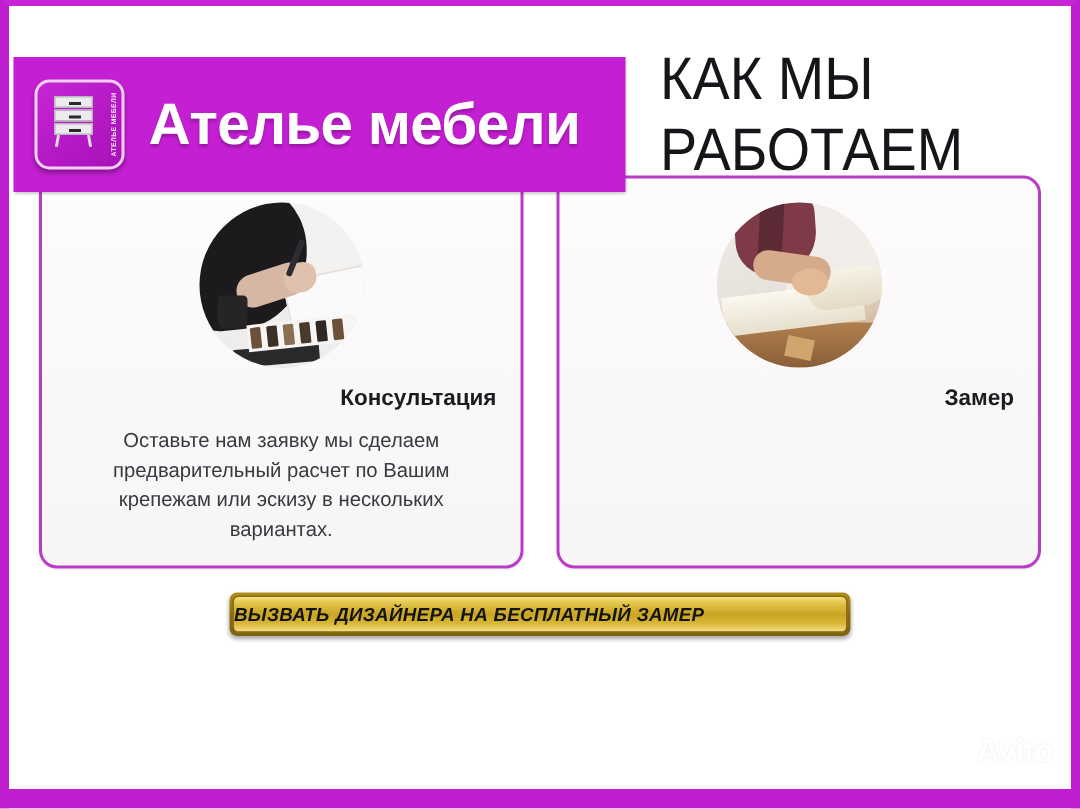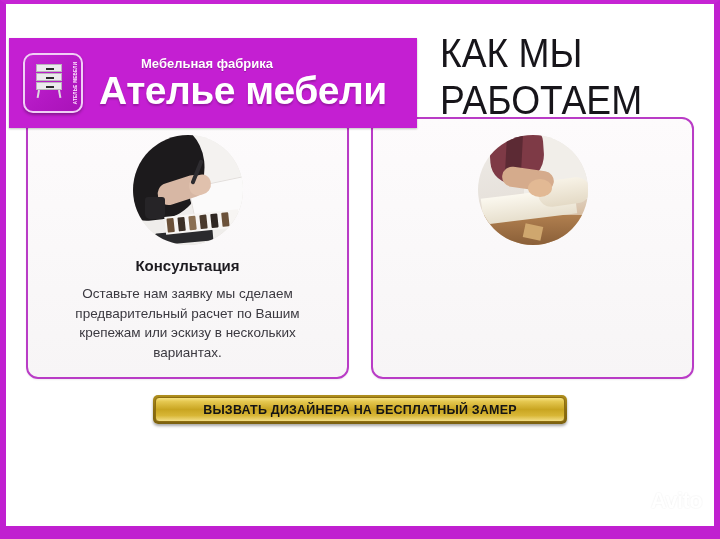--- a/index.html
+++ b/index.html
@@ -302,20 +302,21 @@
     width: 18px; height: 14px;
     background: #cfa76e;
     transform: rotate(12deg);
   }
 
   .card-title {
     margin-top: 12px;
     font-size: 15px;
     font-weight: bold;
     color: #1d1b20;
+    text-align: right;
   }
   .card-text {
     margin-top: 10px;
     font-size: 13.5px;
     line-height: 1.45;
     color: #3b3940;
   }
 
   
   .cta-wrap {
@@ -333,23 +334,23 @@
     box-shadow: 0 2px 3px rgba(0,0,0,.35);
     cursor: pointer;
   }
   .cta-inner {
     width: 100%;
     height: 100%;
     border-radius: 4px;
     background: linear-gradient(180deg, #f7e27e 0%, #e4c74f 16%, #c9a521 50%, #d8b636 76%, #f2dd84 100%);
     display: flex;
     align-items: center;
-    justify-content: center;
     border: 1px solid #8c6d11;
     box-sizing: border-box;
+    font-style: italic;
   }
   .cta-label {
     font-size: 12.5px;
     font-weight: bold;
     color: #141414;
     letter-spacing: .2px;
     white-space: nowrap;
   }
 
   
@@ -401,21 +402,20 @@
             </div>
           <div class="drw d3">
               <i></i>
             </div>
           <div class="leg lg-l"></div>
           <div class="leg lg-r"></div>
         </div>
         <div class="vert-text">АТЕЛЬЕ МЕБЕЛИ</div>
       </div>
       <div class="brand-words">
-        <div class="brand-sub">Мебельная фабрика</div>
         <div class="brand-main">Ателье мебели</div>
       </div>
     </div>
 
     <div class="page-title">КАК МЫ
 РАБОТАЕМ</div>
   </div>
 
   <div class="cards">
 
@@ -448,20 +448,21 @@
         <div class="bg-wall"></div>
         <div class="table"></div>
         <div class="shirt"></div>
         <div class="shirt-dk"></div>
         <div class="slab"></div>
         <div class="roll"></div>
         <div class="arm2"></div>
         <div class="hand2"></div>
         <div class="block"></div>
       </div>
+      <div class="card-title">Замер</div>
     </div>
 
   </div>
 
   <div class="cta-wrap">
     <div class="cta-button">
       <div class="cta-inner">
         <span class="cta-label">ВЫЗВАТЬ ДИЗАЙНЕРА НА БЕСПЛАТНЫЙ ЗАМЕР</span>
       </div>
     </div>

